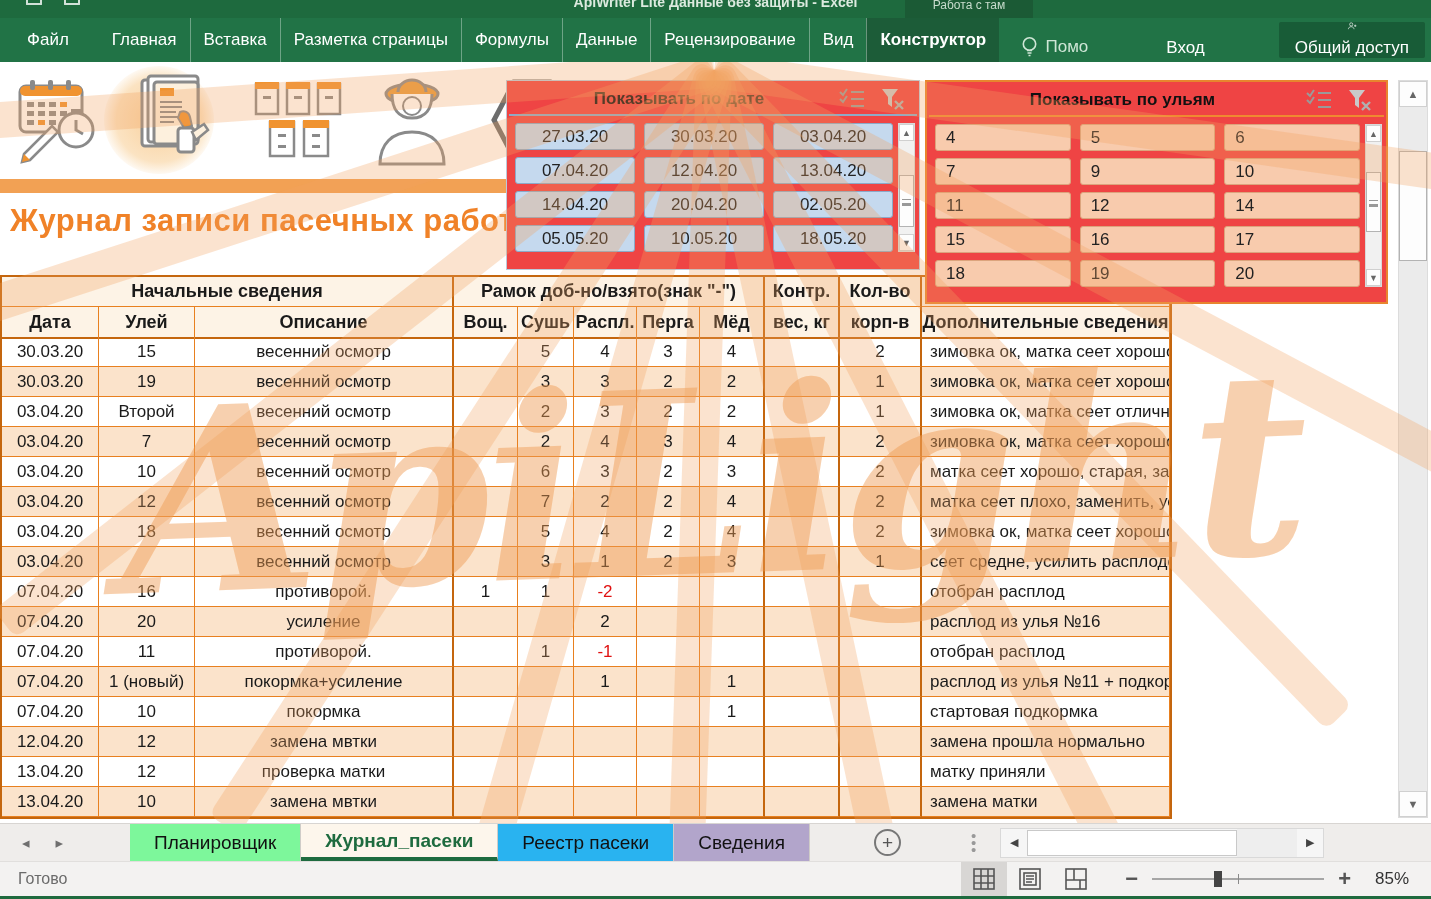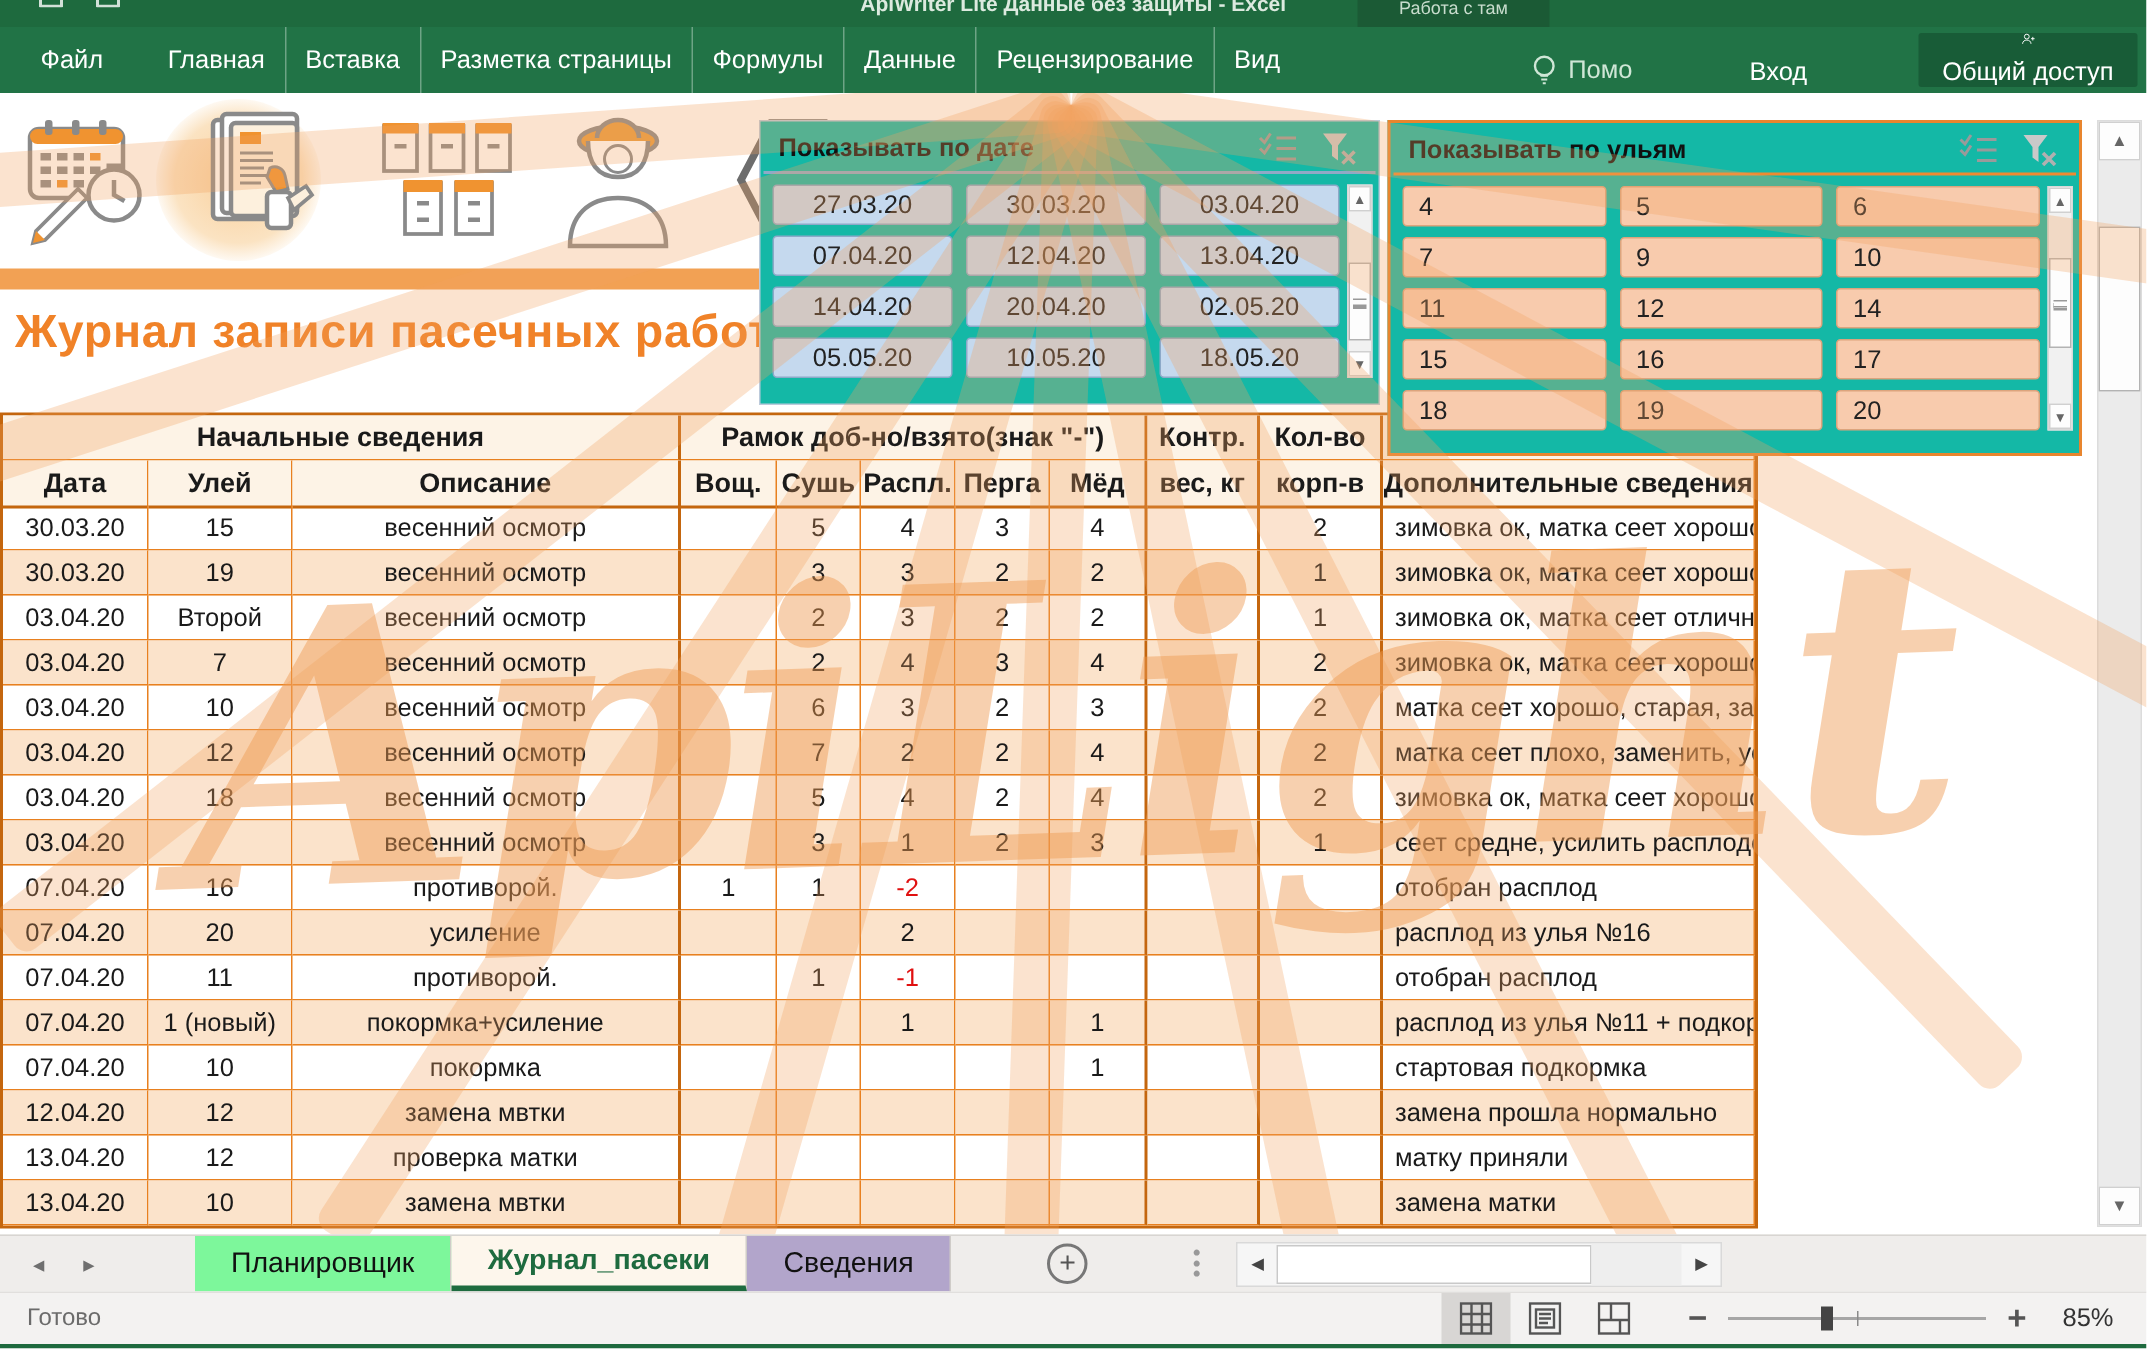--- a/index.html
+++ b/index.html
@@ -30,21 +30,21 @@
 
   
   .icons { position:absolute; left:14px; top:10px; display:flex; gap:30px; align-items:flex-start; }
   .ic { width:88px; height:96px; position:relative; }
   .glow { position:absolute; left:104px; top:4px; width:110px; height:108px; background:radial-gradient(ellipse at center,#f9cf9b 0%,#fbe3c2 55%,rgba(255,255,255,0) 75%); border-radius:50%; }
 
   .obar { position:absolute; left:0; top:117px; width:506px; height:14px; background:#f2a154; }
   .ptitle { position:absolute; left:10px; top:141px; font-size:31px; font-weight:bold; color:#f08228; letter-spacing:.5px; white-space:nowrap; }
 
   
-  .slicer { position:absolute; background:#14b8a6; z-index:3; }
+  .slicer { position:absolute; background:#ef4444; z-index:3;text-align:center; }
   .slicer .shead { display:flex; align-items:center; padding:7px 10px 4px 12px; }
   .slicer .stitle { font-size:17px; font-weight:bold; color:#111; flex:1; }
   .slicer .sico { display:flex; gap:16px; margin-right:4px; }
   .slicer .hr { height:2px; margin:0 2px; }
   .sbody { display:flex; padding:7px 4px 6px 8px; gap:5px; }
   .sgrid { display:grid; grid-gap:7px 9px; flex:1; }
   .sbtn { height:27px; border-radius:3px; font-size:17px; display:flex; align-items:center; cursor:pointer; }
   .date-slicer { left:506px; top:18px; width:414px; height:190px; border:1px solid #bccadb; }
   .date-slicer .hr { background:#8fa9c6; }
   .date-slicer .sgrid { grid-template-columns:repeat(3,1fr); }
@@ -132,20 +132,21 @@
 
   <div class="ribbon">
     <div class="rtab file">Файл</div>
     <div class="rtab">Главная</div>
     <div class="rtab div">Вставка</div>
     <div class="rtab div">Разметка страницы</div>
     <div class="rtab div">Формулы</div>
     <div class="rtab div">Данные</div>
     <div class="rtab div">Рецензирование</div>
     <div class="rtab div">Вид</div>
+    <div class="rtab active">Конструктор</div>
     <div class="rright">
       <div class="help">
         <svg width="17" height="22" viewBox="0 0 17 22">
             <circle cx="8.5" cy="8" r="6.2" fill="none" stroke="#cfe6d6" stroke-width="1.6"></circle>
             <path d="M6 14.5h5M6.5 17h4M7.5 19.5h2" stroke="#cfe6d6" stroke-width="1.4" fill="none"></path>
           </svg>
         <span>Помо</span>
       </div>
       <div class="signin">Вход</div>
       <div class="share">
@@ -567,20 +568,21 @@
     </div>
   </div>
 
   <div class="tabbar">
     <div class="navarrows">
       <span>◂</span>
       <span>▸</span>
     </div>
     <div class="stab planner">Планировщик</div>
     <div class="stab active">Журнал_пасеки</div>
+    <div class="stab registry">Реестр пасеки</div>
     <div class="stab info">Сведения</div>
     <div class="addsheet">+</div>
     <div class="dots">•<br>•<br>•</div>
     <div class="hscroll">
       <div class="harrow">◀</div>
       <div class="hthumb"></div>
       <div class="htrack"></div>
       <div class="harrow">▶</div>
     </div>
   </div>

